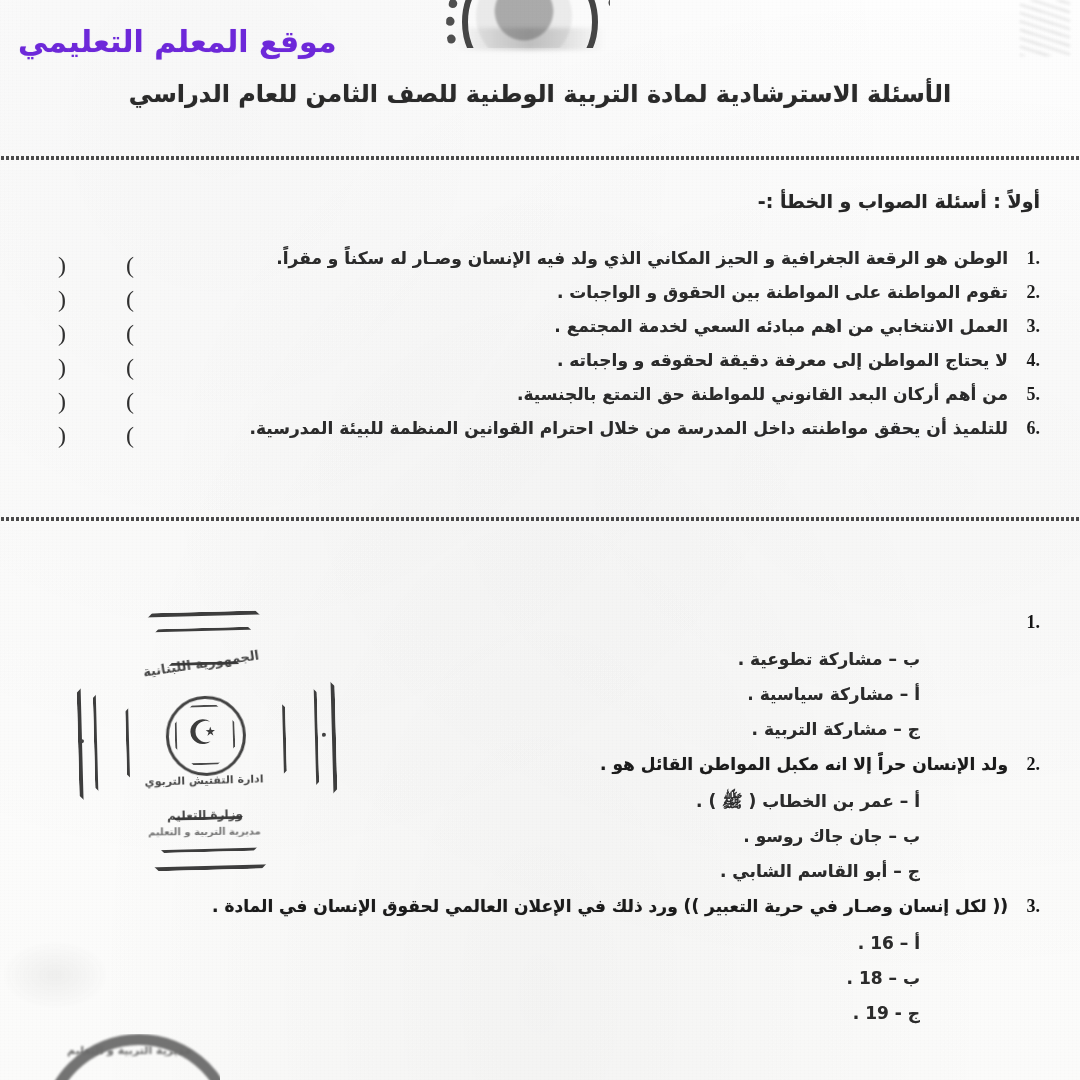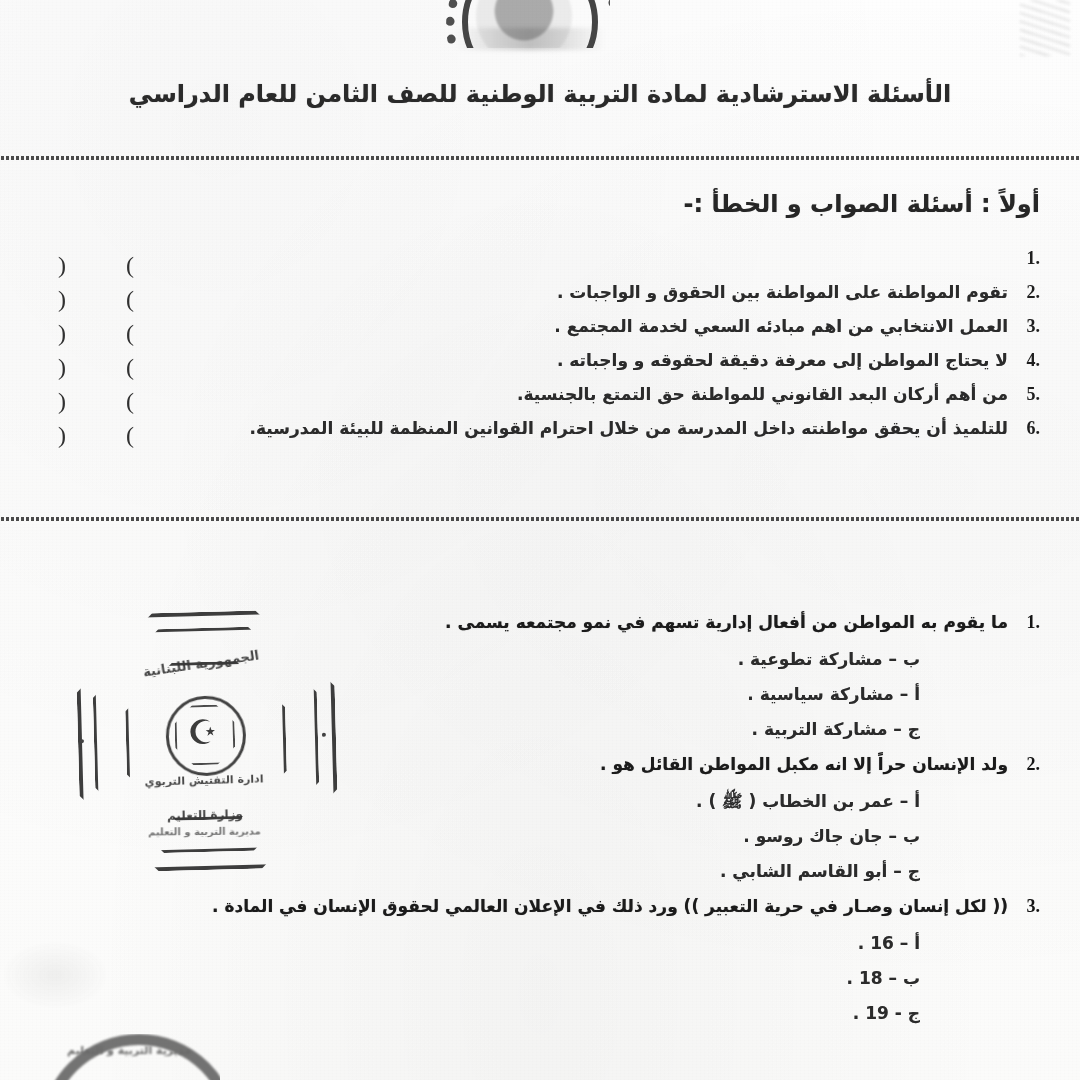--- a/index.html
+++ b/index.html
@@ -144,21 +144,21 @@
   #divider-2 { top: 516px; }
 
   
   .section-heading {
     position: absolute;
     right: 40px;
     direction: rtl;
     text-align: right;
     font-family: "DejaVu Sans", sans-serif;
     font-weight: 700;
-    font-size: 24px;
+    font-size: 19px;
     color: #262626;
     text-shadow: 0 0 .7px rgba(0,0,0,.4);
     white-space: nowrap;
   }
   #section1-heading { top: 190px; }
   #section2-heading { top: 556px; }
 
   
   #tf-list {
     position: absolute;
@@ -389,30 +389,32 @@
   <div id="top-emblem">
     <div class="ring-outer"></div>
     <div class="ring-inner"></div>
     <div class="ring-core"></div>
   </div>
   <div id="top-emblem-smudge"></div>
 
   <div class="artifact" id="artifact-tr"></div>
   <div class="artifact" id="artifact-ml"></div>
 
+  <div id="watermark">موقع المعلم التعليمي</div>
 
   <div id="doc-title">الأسئلة الاسترشادية لمادة التربية الوطنية للصف الثامن للعام الدراسي</div>
 
   <div class="divider" id="divider-1"></div>
 
   <div class="section-heading" id="section1-heading">أولاً : أسئلة الصواب و الخطأ :-</div>
 
   <div id="tf-list">
       <div class="tf-row">
         <div class="tf-num">1.</div>
+        <div class="tf-text">الوطن هو الرقعة الجغرافية و الحيز المكاني الذي ولد فيه الإنسان وصـار له سكناً و مقراً.</div>
       </div>
       <div class="tf-row">
         <div class="tf-num">2.</div>
         <div class="tf-text">تقوم المواطنة على المواطنة بين الحقوق و الواجبات .</div>
       </div>
       <div class="tf-row">
         <div class="tf-num">3.</div>
         <div class="tf-text">العمل الانتخابي من اهم مبادئه السعي لخدمة المجتمع .</div>
       </div>
       <div class="tf-row">
@@ -461,21 +463,20 @@
       </div>
     </div>
 
   <div class="divider" id="divider-2"></div>
 
 
   <div id="mcq-list">
       <div class="mcq-block">
         <div class="mcq-q">
           <div class="mcq-num">1.</div>
-          <div class="mcq-qtext">ما يقوم به المواطن من أفعال إدارية تسهم في نمو مجتمعه يسمى .</div>
         </div>
         <div class="mcq-opt">ب – مشاركة تطوعية .</div>
         <div class="mcq-opt">أ – مشاركة سياسية .</div>
         <div class="mcq-opt">ج – مشاركة التربية .</div>
       </div>
       <div class="mcq-block">
         <div class="mcq-q">
           <div class="mcq-num">2.</div>
           <div class="mcq-qtext">ولد الإنسان حراً إلا انه مكبل المواطن القائل هو .</div>
         </div>

